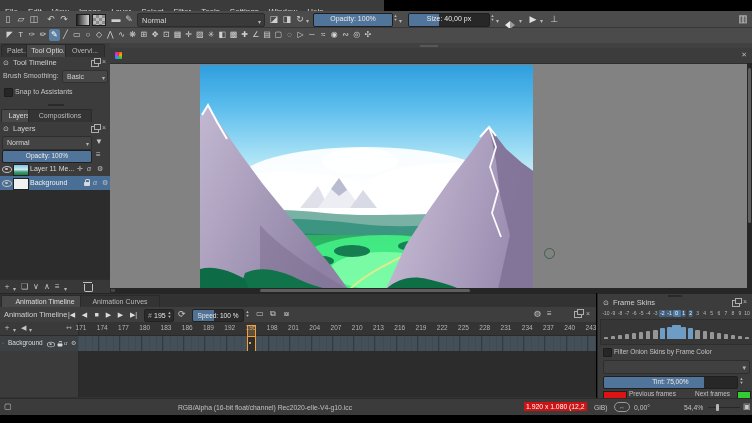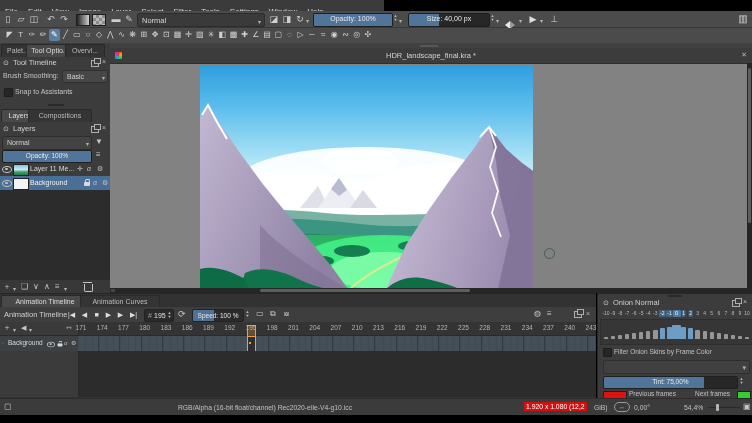--- a/index.html
+++ b/index.html
@@ -224,21 +224,20 @@
       <span class="ab ic" style="left:55px;top:3px;font-size:8px">≡</span>
       <span class="ab dd" style="left:64px;top:5px">▾</span>
       <span class="trash" style="left:84px;top:4px"></span>
     </div>
   </div>
 
   <div class="ab" id="docwin">
     <span class="ab" style="left:310px;top:2px;width:18px;height:2px;background:#585858"></span>
     <div class="ab" style="left:0;top:5px;width:642px;height:15px;background:#3c3c3c;border-bottom:1px solid #2e2e2e">
       <span class="ab" style="left:5px;top:4px;width:7px;height:7px;border-radius:1px;background:conic-gradient(#e33,#fa0,#3c3,#29e,#c3e,#e33)"></span>
-      <span class="ab" style="left:0;right:0;top:3px;text-align:center;font-size:7.5px;color:#d2d2d2">HDR_landscape_final.kra *</span>
       <span class="winbtn" style="right:5px;top:3px">✕</span>
     </div>
     <div class="ab" id="canvas">
       <svg class="ab" style="left:90px;top:1px" width="333" height="224" viewBox="0 0 333 224">
         <defs>
           <linearGradient id="sky" x1="0" y1="0" x2="0" y2="1">
             <stop offset="0" stop-color="#2f9ede"></stop>
               <stop offset="0.18" stop-color="#59bcec"></stop>
             <stop offset="0.40" stop-color="#a5e0f5"></stop>
               <stop offset="0.58" stop-color="#eefaf8"></stop>
@@ -360,21 +359,21 @@
         <span class="ab" style="left:1.5px;top:5px;width:2px;height:2px;background:#f0a03c"></span>
       </span>
     </div>
     <div class="ab" style="left:0;top:57px;width:78px;height:46px;background:#3b3b3b;border-right:1px solid #2a2a2a"></div>
     <div class="ab" style="left:79px;top:57px;width:517px;height:46px;background:#2c2c2c"></div>
   </div>
 
   <div class="ab" id="oniondock">
     <span class="ab" style="left:70px;top:1px;width:14px;height:2px;background:#2a2a2a"></span>
     <span class="ab ic" style="left:5px;top:5px;font-size:7px">⊙</span>
-    <span class="ab dtitle" style="left:15px;top:4px">Onion Normal</span>
+    <span class="ab dtitle" style="left:15px;top:4px">Frame Skins</span>
     <span class="floatic" style="left:134px;top:6px"></span>
     <span class="winbtn" style="left:145px;top:4px">×</span>
 
     <div class="ab" style="left:0;top:16px;width:155px;height:9px" id="onion-offsets">
         <span class="offlbl" style="left: 8px; top: 0px;">-10</span>
         <span class="offlbl" style="left: 15.05px; top: 0px;">-9</span>
         <span class="offlbl" style="left: 22.1px; top: 0px;">-8</span>
         <span class="offlbl" style="left: 29.15px; top: 0px;">-7</span>
         <span class="offlbl" style="left: 36.2px; top: 0px;">-6</span>
         <span class="offlbl" style="left: 43.25px; top: 0px;">-5</span>

